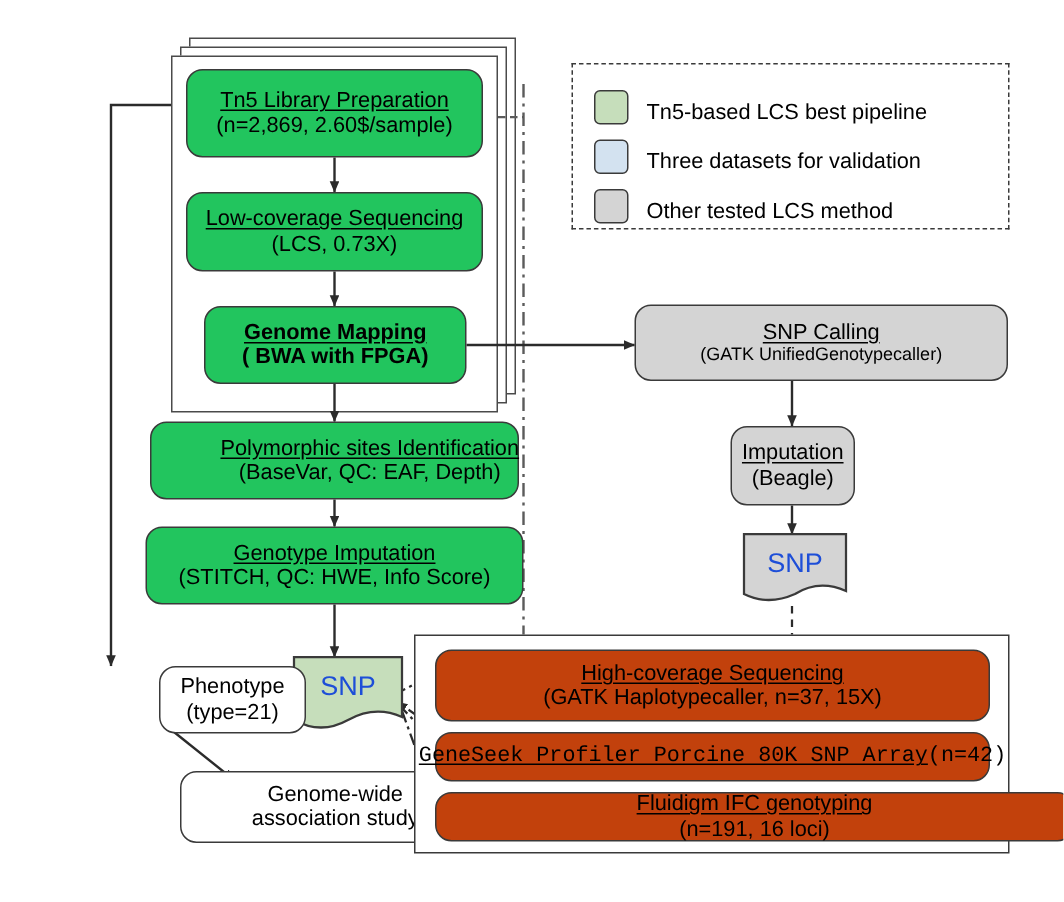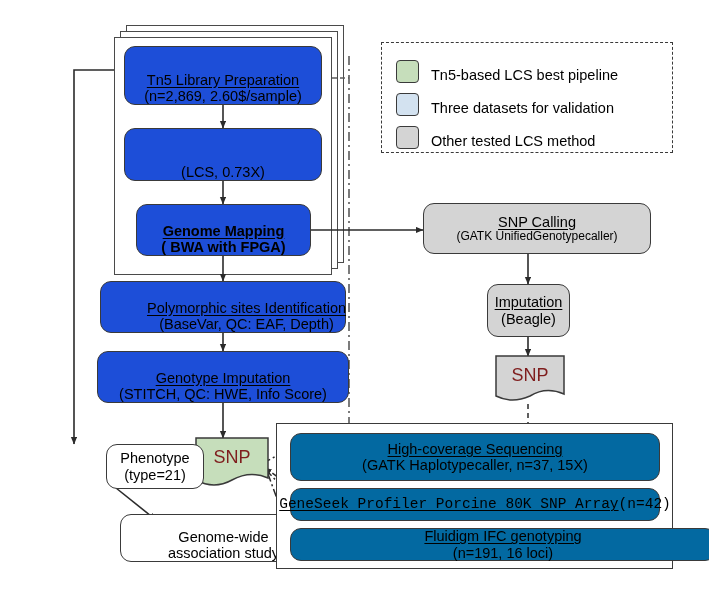--- a/index.html
+++ b/index.html
@@ -30,22 +30,22 @@
     display: flex;
     flex-direction: column;
     align-items: center;
     justify-content: center;
     text-align: center;
     border: 1.4px solid #3a3a3a;
     color: #000;
     line-height: 1.12;
   }
   .rounded { border-radius: 11px; }
-  .green { background: #1d4ed8; justify-content: flex-end; }
-  .blue  { background: #0369a1; }
+  .green { background: #22c55e; }
+  .blue  { background: #c2410c; }
   .gray  { background: #d4d4d4; }
   .white { background: #ffffff; margin-left: 44px; }
   .ln1 {
     font-size: 14.5px;
     text-decoration: underline;
     text-underline-offset: 2px;
     white-space: nowrap;
   }
   .ln2 {
     font-size: 14.5px;
@@ -58,21 +58,21 @@
     border: 1.4px solid #4a4a4a;
     background: #ffffff;
   }
   
   .shape-label {
     position: absolute;
     display: flex;
     align-items: center;
     justify-content: center;
     font-size: 18px;
-    color: #7f1d1d;
+    color: #1d4ed8;
     pointer-events: none;
   }
   
   #legend {
     position: absolute;
     left: 381px;
     top: 42px;
     width: 292px;
     height: 111px;
     box-sizing: border-box;
@@ -186,58 +186,59 @@
       <span class="legend-text">Other tested LCS method</span>
     </div>
   </div>
 
   <div class="node rounded green" style="left:124px; top:46px; width:198px; height:59px;">
     <span class="ln1">Tn5 Library Preparation</span>
     <span class="ln2">(n=2,869, 2.60$/sample)</span>
   </div>
 
   <div class="node rounded green" style="left:124px; top:128px; width:198px; height:53px;">
+    <span class="ln1">Low-coverage Sequencing</span>
     <span class="ln2">(LCS, 0.73X)</span>
   </div>
 
   <div class="node rounded green" style="left:136px; top:204px; width:175px; height:52px;font-weight:bold;">
     <span class="ln1">Genome Mapping</span>
     <span class="ln2">( BWA with FPGA)</span>
   </div>
 
   <div class="node rounded green" style="left:100px; top:281px; width:246px; height:52px;padding-left:47px;">
     <span class="ln1">Polymorphic sites Identification</span>
     <span class="ln2">(BaseVar, QC: EAF, Depth)</span>
   </div>
 
   <div class="node rounded green" style="left:97px; top:351px; width:252px; height:52px;">
     <span class="ln1">Genotype Imputation</span>
     <span class="ln2">(STITCH, QC: HWE, Info Score)</span>
   </div>
 
   <div class="shape-label" style="left:196px; top:438px; width:72px; height:38px;">SNP</div>
 
-  <div class="node rounded gray" style="left:423px; top:203px; width:228px; height:51px;">
+  <div class="node rounded gray" style="left:423px; top:203px; width:249px; height:51px;">
     <span class="ln1">SNP Calling</span>
     <span class="ln2 sub-small">(GATK UnifiedGenotypecaller)</span>
   </div>
 
   <div class="node rounded gray" style="left:487px; top:284px; width:83px; height:53px;">
     <span class="ln1">Imputation</span>
     <span class="ln2">(Beagle)</span>
   </div>
 
   <div class="shape-label" style="left:496px; top:356px; width:68px; height:38px;">SNP</div>
 
   <div class="node rounded white" style="left:62px; top:444px; width:98px; height:45px;">
     <span class="ln2">Phenotype</span>
     <span class="ln2">(type=21)</span>
   </div>
 
-  <div class="node rounded white" style="left:76px; top:514px; width:207px; height:48px;justify-content:flex-end;">
+  <div class="node rounded white" style="left:76px; top:514px; width:207px; height:48px;">
     <span class="ln2">Genome-wide</span>
     <span class="ln2">association study</span>
   </div>
 
   <div id="valgroup"></div>
 
   <div class="node rounded blue" style="left:290px; top:433px; width:370px; height:48px;">
     <span class="ln1">High-coverage Sequencing</span>
     <span class="ln2">(GATK Haplotypecaller, n=37, 15X)</span>
   </div>

